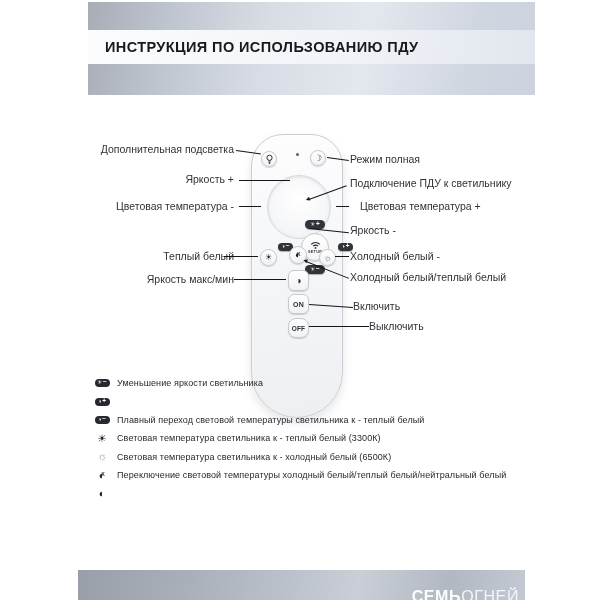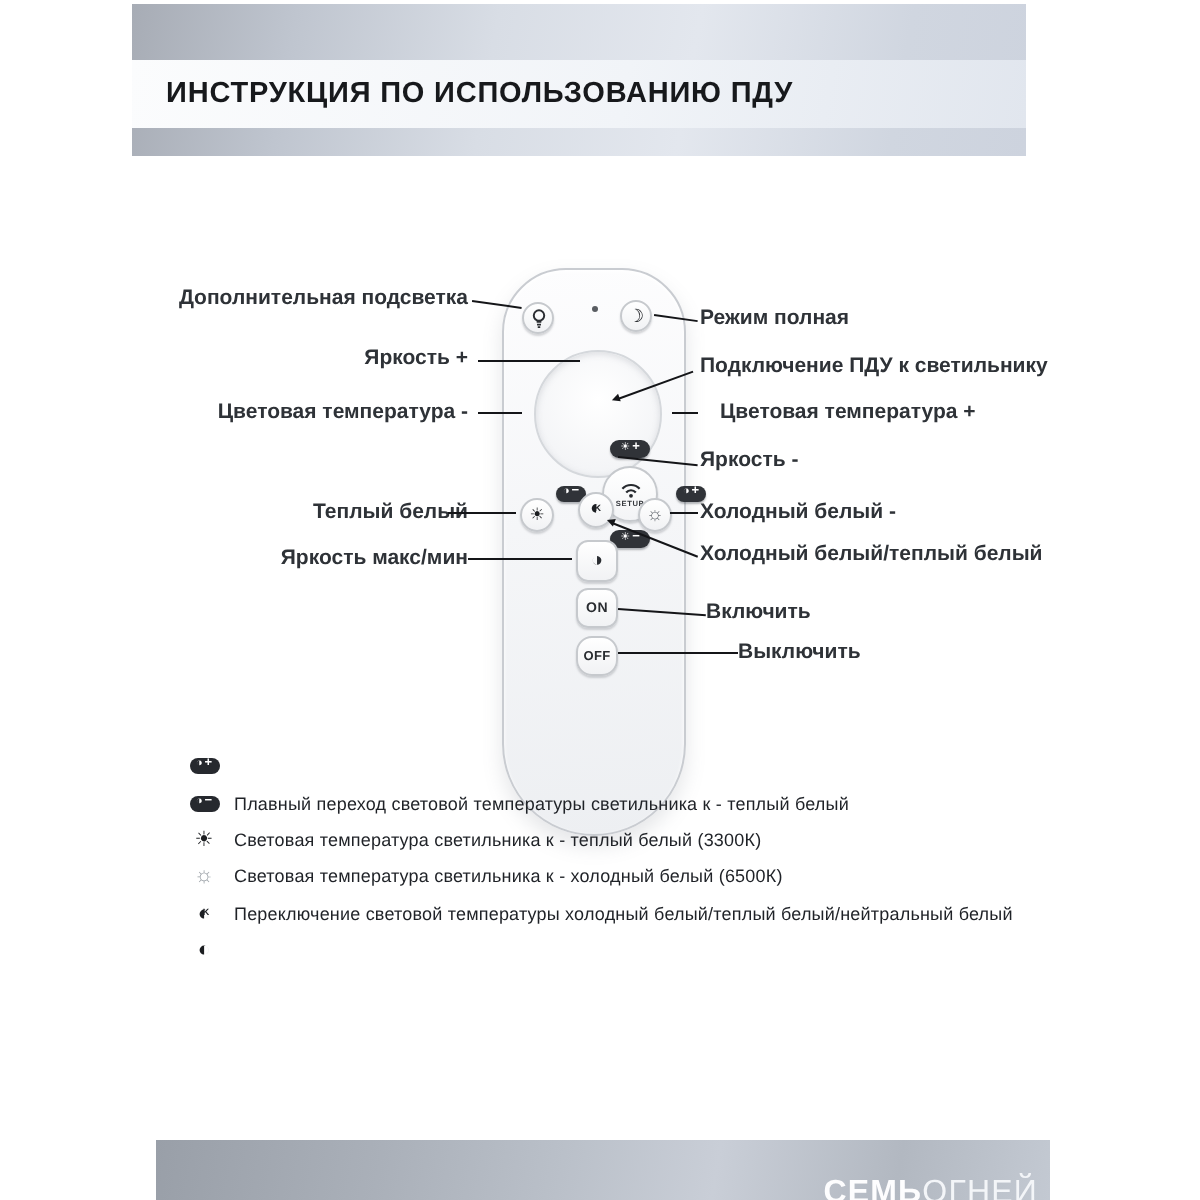--- a/index.html
+++ b/index.html
@@ -4,21 +4,21 @@
 <style>
   html,body{margin:0;padding:0;}
   body{
     width:600px;height:600px;position:relative;overflow:hidden;
     background:#ffffff;
     font-family:"Liberation Sans","DejaVu Sans",sans-serif;
     -webkit-font-smoothing:antialiased;
   }
   
   .top-band{
-    position:absolute;left:66px;top:2px;width:447px;height:76px;
+    position:absolute;left:88px;top:2px;width:447px;height:93px;
     background:linear-gradient(100deg,#a7acb5 0%,#bfc5cf 18%,#d8dde5 40%,#e3e7ee 62%,#d0d6e0 85%,#cdd3de 100%);
   }
   .title-strip{
     position:absolute;left:0;top:28px;width:100%;height:34px;
     background:linear-gradient(100deg,#fbfcfd 0%,#f1f4f8 55%,#e1e6ee 100%);
     display:flex;align-items:center;
   }
   .page-title{
     padding-left:17px;font-size:14.5px;font-weight:700;color:#17191c;letter-spacing:.4px;white-space:nowrap;
   }
@@ -80,21 +80,21 @@
   .btn-half{left:36px;top:135px;width:21px;height:21px;font-size:10px;}
   .btn-on{left:36px;top:159px;width:21px;height:20px;font-size:7px;font-weight:700;letter-spacing:.2px;}
   .btn-off{left:36px;top:183px;width:21px;height:20px;font-size:6.5px;font-weight:700;border-radius:8px;letter-spacing:.2px;}
   .cctk-wrap{position:relative;font-size:10px;line-height:1;color:#1c1e22;}
   .cctk-wrap .k{
     position:absolute;right:0.5px;top:50%;transform:translateY(-52%);
     font-size:4.5px;font-weight:700;color:#1c1e22;font-style:normal;
   }
   
   .lbl{
-    position:absolute;font-size:10.5px;font-weight:700;color:#2e3237;white-space:nowrap;z-index:3;
+    position:absolute;font-size:10.5px;font-weight:400;color:#2e3237;white-space:nowrap;z-index:3;
   }
   .lbl.left{width:150px;text-align:right;left:84px;}
   .line{
     position:absolute;height:1.4px;background:#141518;z-index:3;transform-origin:left center;
   }
   .arrowed::before{
     content:"";position:absolute;left:-3px;top:-1.6px;
     border-top:2.3px solid transparent;border-bottom:2.3px solid transparent;border-right:4px solid #141518;
   }
   
@@ -208,20 +208,29 @@
 <div class="line" style="left:309px;top:228px;width:40px;transform:rotate(6deg);"></div>
 <div class="line" style="left:335px;top:256px;width:14px;"></div>
 <div class="line arrowed" style="left:306px;top:260.5px;width:46px;transform:rotate(21.5deg);"></div>
 <div class="line" style="left:309px;top:303.5px;width:44px;transform:rotate(4deg);"></div>
 <div class="line" style="left:309px;top:326px;width:60px;"></div>
 
 <div class="legend">
   <div class="legend-row">
     <span class="legend-icon">
         <span class="lpill">
+          <span class="pg">☀</span>
+          <span class="ps">−</span>
+        </span>
+      </span>
+    <span class="legend-text">Уменьшение яркости светильника</span>
+  </div>
+  <div class="legend-row">
+    <span class="legend-icon">
+        <span class="lpill">
           <span class="pg">◑</span>
           <span class="ps">+</span>
         </span>
       </span>
   </div>
   <div class="legend-row">
     <span class="legend-icon">
         <span class="lpill">
           <span class="pg">◑</span>
           <span class="ps">−</span>

